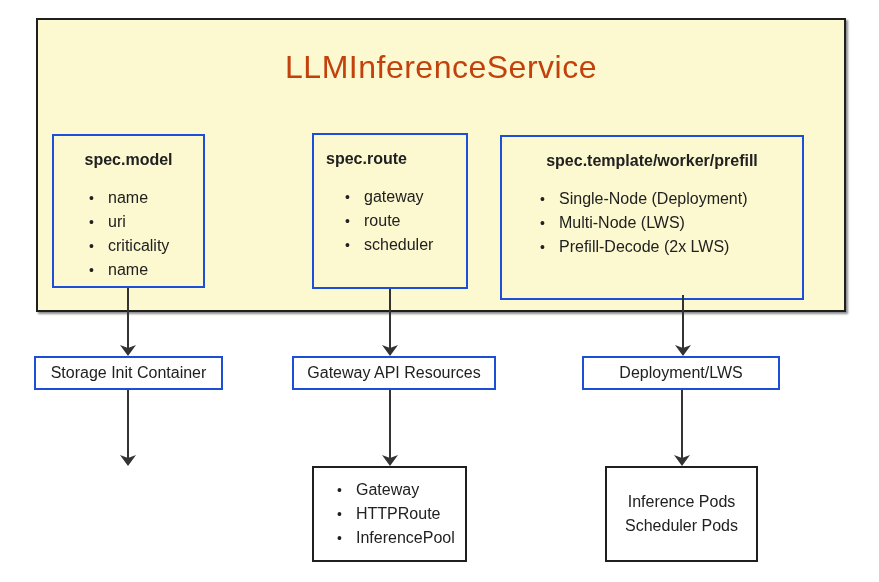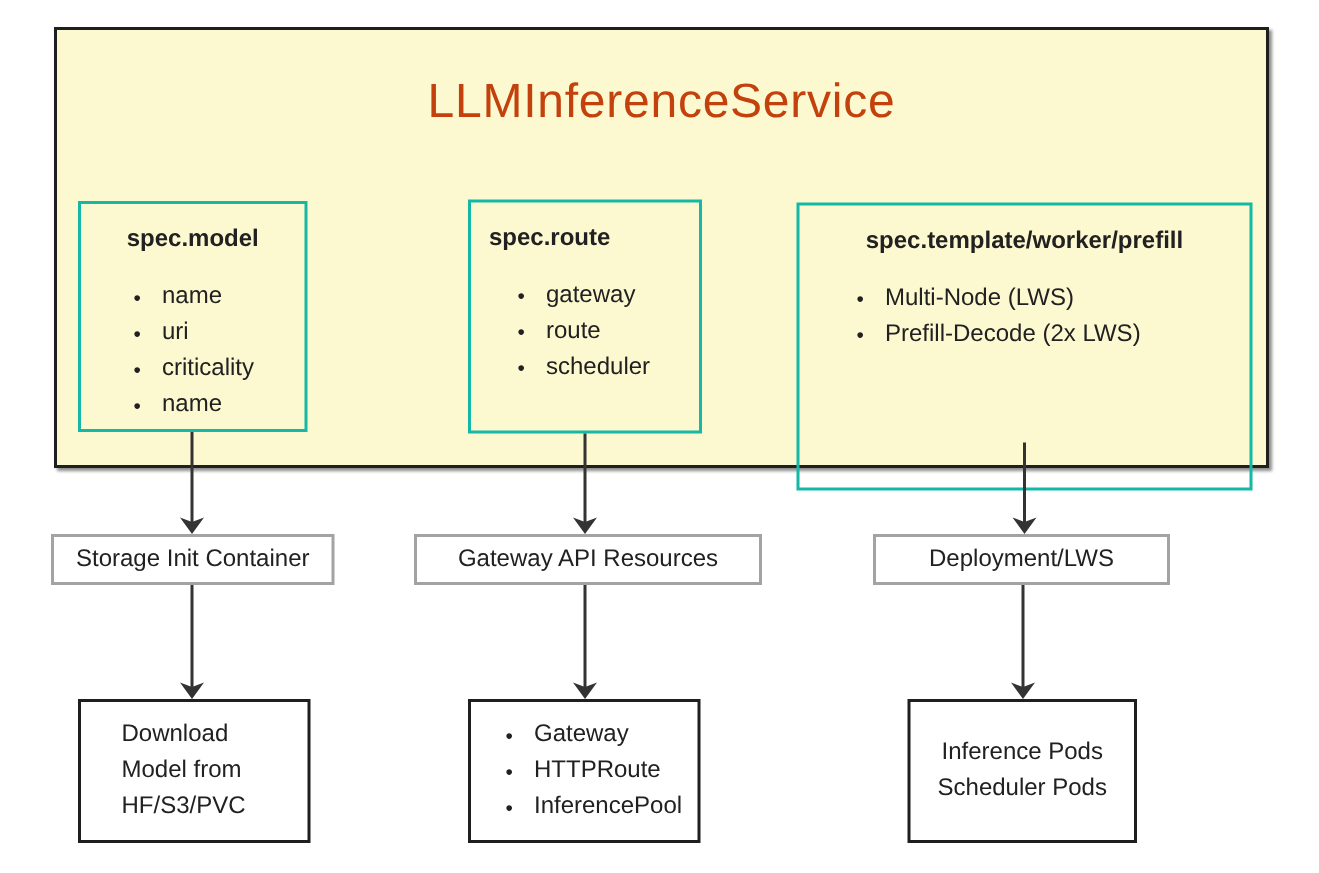--- a/index.html
+++ b/index.html
@@ -24,27 +24,27 @@
     position:absolute;left:36px;top:48px;width:810px;
     text-align:center;
     font-size:32px;line-height:38px;
     color:#c2410c;
     letter-spacing:.5px;
   }
 
   
   .spec-box{
     position:absolute;
-    border:2px solid #14b8a6;
+    border:2px solid #1d4ed8;
     background:transparent;
     padding-top:14px;
   }
   #spec1{left:52px;top:134px;width:153px;height:154px;}
   #spec2{left:312px;top:133px;width:156px;height:156px;}
-  #spec3{left:531px;top:135px;width:304px;height:192px;}
+  #spec3{left:500px;top:135px;width:304px;height:165px;}
   .spec-header{
     font-weight:bold;font-size:16px;line-height:20px;
   }
   #spec1 .spec-header{text-align:center;}
   #spec2 .spec-header{text-align:left;padding-left:12px;}
   #spec3 .spec-header{text-align:center;}
   ul.bullets{
     list-style:none;margin:16px 0 0 0;padding:0;
     font-size:16px;line-height:24px;
   }
@@ -53,26 +53,26 @@
   #spec3 ul.bullets{margin-left:36px;}
   ul.bullets li{position:relative;padding-left:21px;}
   ul.bullets li::before{
     content:"•";position:absolute;left:2px;top:0;
     font-size:14px;
   }
 
   
   .mid-box{
     position:absolute;height:34px;
-    background:#fff;border:2px solid #a3a3a3;
+    background:#fff;border:2px solid #1d4ed8;
     display:flex;align-items:center;justify-content:center;
     font-size:16px;
   }
   #mid1{left:34px;top:356px;width:189px;}
-  #mid2{left:276px;top:356px;width:232px;}
+  #mid2{left:292px;top:356px;width:204px;}
   #mid3{left:582px;top:356px;width:198px;}
 
   
   .bot-box{
     position:absolute;height:96px;width:155px;top:466px;
     background:#fff;border:2px solid #1F1F1F;
     font-size:16px;line-height:24px;
     display:flex;flex-direction:column;justify-content:center;
   }
   #bot1{left:52px;align-items:flex-start;padding-left:27px;}
@@ -106,40 +106,36 @@
     <ul class="bullets">
         <li>gateway</li>
         <li>route</li>
         <li>scheduler</li>
       </ul>
   </div>
 
   <div class="spec-box" id="spec3">
     <div class="spec-header">spec.template/worker/prefill</div>
     <ul class="bullets">
+        <li>Single-Node (Deployment)</li>
         <li>Multi-Node (LWS)</li>
         <li>Prefill-Decode (2x LWS)</li>
       </ul>
   </div>
 
   <div class="mid-box" id="mid1">
     <span>Storage Init Container</span>
   </div>
   <div class="mid-box" id="mid2">
     <span>Gateway API Resources</span>
   </div>
   <div class="mid-box" id="mid3">
     <span>Deployment/LWS</span>
   </div>
 
-  <div class="bot-box" id="bot1">
-    <span>Download</span>
-    <span>Model from</span>
-    <span>HF/S3/PVC</span>
-  </div>
 
   <div class="bot-box" id="bot2">
     <ul class="bullets">
         <li>Gateway</li>
         <li>HTTPRoute</li>
         <li>InferencePool</li>
       </ul>
   </div>
 
   <div class="bot-box" id="bot3">

